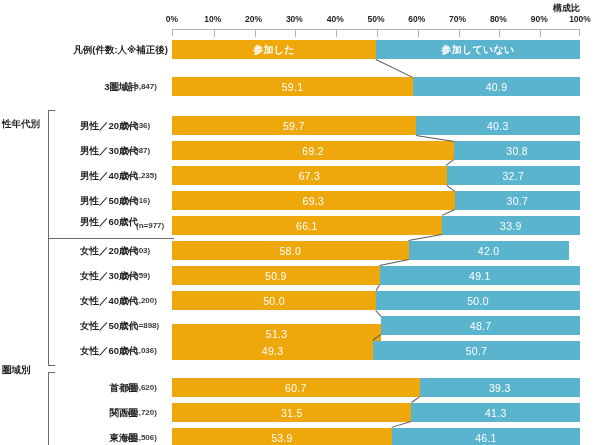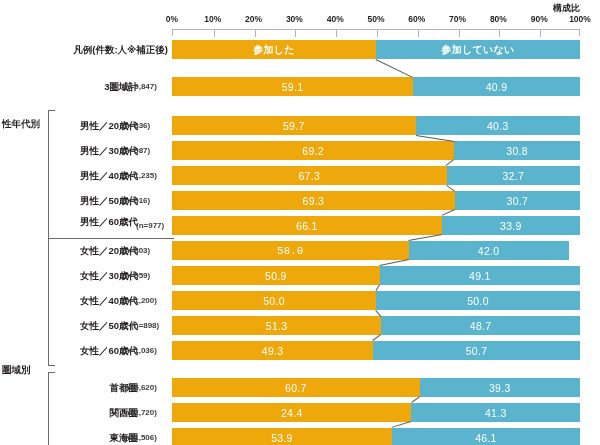--- a/index.html
+++ b/index.html
@@ -140,45 +140,45 @@
       </div>
       <div class="row" style="top: 191px;">
         <div class="seg a" style="left: 0px; width: 282.744px;">69.3</div>
         <div class="seg b" style="left: 282.744px; width: 125.256px;">30.7</div>
       </div>
       <div class="row" style="top: 216px;">
         <div class="seg a" style="left: 0px; width: 269.688px;">66.1</div>
         <div class="seg b" style="left: 269.688px; width: 138.312px;">33.9</div>
       </div>
       <div class="row" style="top: 241px;">
-        <div class="seg a" style="left: 0px; width: 236.64px; font-family: Liberation Mono, monospace;">58.0</div>
+        <div class="seg a" style="left: 0px; width: 236.64px;">58.0</div>
         <div class="seg b" style="left: 236.64px; width: 160px;">42.0</div>
       </div>
       <div class="row" style="top: 266px;">
         <div class="seg a" style="left: 0px; width: 207.672px;">50.9</div>
         <div class="seg b" style="left: 207.672px; width: 200.328px;">49.1</div>
       </div>
       <div class="row" style="top: 291px;">
         <div class="seg a" style="left: 0px; width: 204px;">50.0</div>
         <div class="seg b" style="left: 204px; width: 204px;">50.0</div>
       </div>
       <div class="row" style="top: 316px;">
-        <div class="seg a" style="left: 0px; width: 209.304px;">51.3</div>
+        <div class="seg a" style="left: 0px; width: 209.304px; margin-top: 8px;">51.3</div>
         <div class="seg b" style="left: 209.304px; width: 198.696px;">48.7</div>
       </div>
       <div class="row" style="top: 341px;">
         <div class="seg a" style="left: 0px; width: 201.144px;">49.3</div>
         <div class="seg b" style="left: 201.144px; width: 206.856px;">50.7</div>
       </div>
       <div class="row" style="top: 378px;">
         <div class="seg a" style="left: 0px; width: 247.656px;">60.7</div>
         <div class="seg b" style="left: 247.656px; width: 160.344px;">39.3</div>
       </div>
       <div class="row" style="top: 403px;">
-        <div class="seg a" style="left: 0px; width: 239.496px;">24.4</div>
+        <div class="seg a" style="left: 0px; width: 239.496px;">31.5</div>
         <div class="seg b" style="left: 239.496px; width: 168.504px;">41.3</div>
       </div>
       <div class="row" style="top: 428px;">
         <div class="seg a" style="left: 0px; width: 219.912px;">53.9</div>
         <div class="seg b" style="left: 219.912px; width: 188.088px;">46.1</div>
       </div>
     </div>
 
   <div id="decor">
       <div class="bracket" style="left: 48px; top: 110px; height: 256px;"></div>

